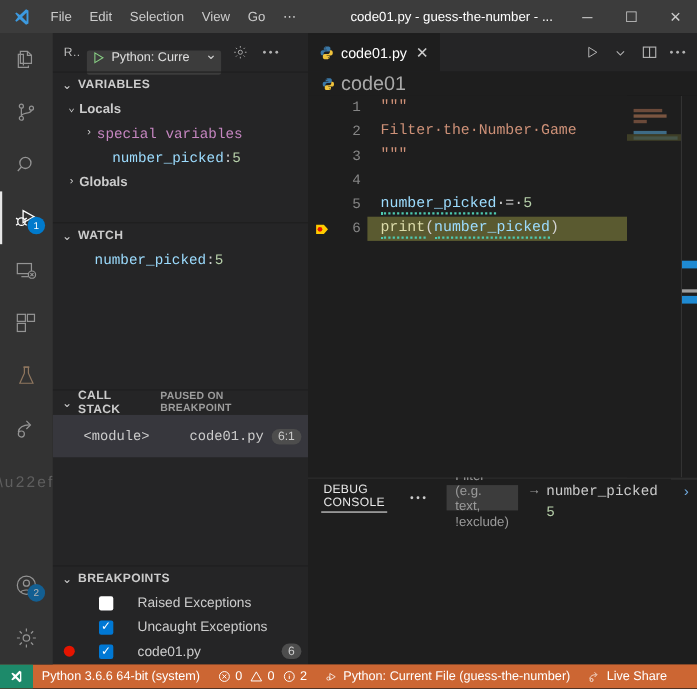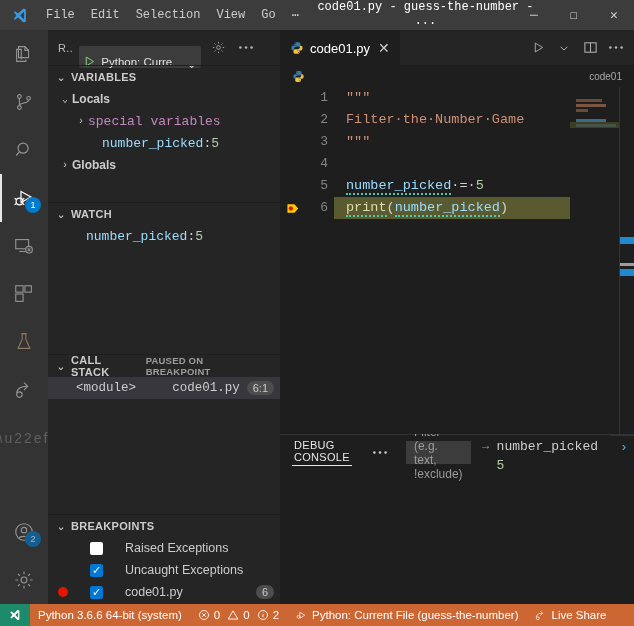--- a/index.html
+++ b/index.html
@@ -5,21 +5,21 @@
   * { margin:0; padding:0; box-sizing:border-box; }
   html,body { width:634px; height:626px; overflow:hidden; background:#1e1e1e; }
   body {
     font-family:"Liberation Sans", sans-serif;
     font-size:12px; color:#cccccc;
     -webkit-font-smoothing:antialiased;
   }
   .app { position:relative; width:634px; height:626px; display:flex; flex-direction:column; }
 
   
-  .titlebar { height:30px; background:#3c3c3c; display:flex; flex:0 0 30px;font-family:Liberation Mono, monospace; }
+  .titlebar { height:30px; background:#3c3c3c; display:flex; align-items:center; flex:0 0 30px; }
   .vs-logo { width:38px; height:30px; display:flex; align-items:center; justify-content:center; }
   .menu { display:flex; align-items:center; gap:0px; }
   .menu-item { padding:3px 8px; font-size:12px; color:#cccccc; cursor:default; }
   .title-center { flex:1; text-align:center; font-size:12px; color:#ffffff; padding-right:90px; }
   .win-ctrls { position:absolute; right:0; top:0; height:30px; display:flex; }
   .win-btn { width:40px; height:30px; display:flex; align-items:center; justify-content:center;
              font-size:13px; color:#cccccc; }
 
   
   .bodyrow { flex:1; display:flex; min-height:0; }
@@ -36,42 +36,42 @@
   .badge { position:absolute; right:7px; bottom:9px; min-width:16px; height:16px; border-radius:8px;
            background:#007acc; color:#fff; font-size:9px; line-height:16px; text-align:center;
            padding:0 4px; font-family:"Liberation Sans",sans-serif; }
   .dots3 { letter-spacing:2px; font-size:14px; color:#7a7a7a; }
 
   
   .sidebar { width:232px; flex:0 0 232px; background:#252526; display:flex; flex-direction:column; }
   .side-header { height:35px; display:flex; align-items:center; padding:0 4px 0 10px; gap:6px; flex:0 0 35px; }
   .side-title { font-size:11px; color:#bbbbbb; letter-spacing:.4px; white-space:nowrap;
                 overflow:hidden; max-width:22px; }
-  .dbg-select { flex:1; max-width:122px; height:22px; background:#3c3c3c; display:flex; align-items:flex-end;
+  .dbg-select { flex:1; max-width:122px; height:22px; background:#3c3c3c; display:flex; align-items:flex-start;
                 gap:5px; padding:0 4px 0 4px; border-radius:2px;margin-top:19px; }
   .dbg-select .sel-text { flex:1; font-size:11.5px; color:#e0e0e0; white-space:nowrap; overflow:hidden; }
   .hdr-icon { width:22px; height:22px; display:flex; align-items:center; justify-content:center; opacity:.85; }
 
   .sect { border-top:1px solid #1e1e1e; display:flex; flex-direction:column; min-height:0; }
   .sect-head { height:22px; display:flex; align-items:center; padding:0 6px; gap:3px; flex:0 0 22px; }
   .sect-head .chev { width:14px; text-align:center; font-size:11px; color:#cccccc; }
   .sect-name { font-size:11px; font-weight:bold; letter-spacing:.3px; color:#cccccc; }
   .sect-sub { margin-left:auto; font-size:9.5px; font-weight:bold; letter-spacing:.2px; color:#9d9d9d; padding-right:4px;}
   .sect-body { overflow:hidden; }
 
   .row { height:22px; display:flex; align-items:center; font-size:13px;
          font-family:"Liberation Mono", monospace; white-space:nowrap; }
   .row .twisty { width:14px; text-align:center; font-size:10px; color:#cccccc; flex:0 0 14px; }
   .lbl-bold { font-family:"Liberation Sans",sans-serif; font-size:12px; font-weight:bold; color:#cccccc; }
   .varname { color:#c586c0; }
   .varkey { color:#9cdcfe; }
   .varval { color:#b5cea8; }
   .punct { color:#cccccc; }
 
-  .callstack-row { height:22px; background:#37373d; display:flex; align-items:center;
+  .callstack-row { height:39px; background:#37373d; display:flex; align-items:center;
                    font-family:"Liberation Mono", monospace; font-size:12.5px; padding:0 6px; }
   .cs-module { color:#cccccc; padding-left:22px; }
   .cs-file { margin-left:auto; color:#cccccc; }
   .cs-pos { margin-left:7px; background:#4d4d4d; border-radius:8px; padding:1px 6px;
             font-size:11px; color:#cccccc; font-family:"Liberation Sans",sans-serif; }
 
   .bp-row { height:22px; display:flex; align-items:center; padding:0 6px 0 10px; gap:22px; font-size:12.5px; }
   .bp-dot { width:10px; height:10px; border-radius:50%; background:#e51400; flex:0 0 10px; }
   .bp-dot.blank { background:transparent; }
   .cbox { width:13px; height:13px; border-radius:2px; background:#ffffff; flex:0 0 13px;
@@ -85,21 +85,21 @@
   .editorwrap { flex:1; display:flex; flex-direction:column; min-width:0; background:#1e1e1e; }
   .tabbar { height:35px; background:#252526; display:flex; align-items:stretch; flex:0 0 35px; }
   .tab { display:flex; align-items:center; gap:6px; padding:0 10px; background:#1e1e1e;
          border-top:1px solid #1e1e1e; font-size:13px; color:#ffffff; position:relative; }
   .tab:before { content:""; position:absolute; left:0; right:0; top:0; height:1px; background:#1e1e1e; }
   .tab .close { font-size:14px; color:#cccccc; margin-left:2px; }
   .tabactions { margin-left:auto; display:flex; align-items:center; gap:2px; padding-right:6px; }
   .ta-btn { width:24px; height:24px; display:flex; align-items:center; justify-content:center; opacity:.85; }
 
   .breadcrumb { height:22px; display:flex; align-items:center; gap:5px; padding:0 12px; flex:0 0 22px;
-                font-size:10px; color:#a9a9a9; background:#1e1e1e;justify-content:space-between; }
+                font-size:18px; color:#a9a9a9; background:#1e1e1e; }
 
   .editor { flex:1; position:relative; overflow:hidden; background:#1e1e1e; }
   .codearea { position:absolute; inset:0; font-family:"Liberation Mono", monospace;
               font-size:13.5px; line-height:22px; }
   .cline { position:relative; height:22px; display:flex; align-items:center; }
   .glyph { width:26px; flex:0 0 26px; display:flex; align-items:center; justify-content:center; }
   .lnum { width:28px; flex:0 0 28px; text-align:right; color:#858585; font-size:13px; padding-right:6px; }
   .ctext { flex:1; white-space:pre; padding-left:12px; position:relative; }
   .cline.current .ctext { background:#5a5a30; }
   .tok-str { color:#ce9178; }

